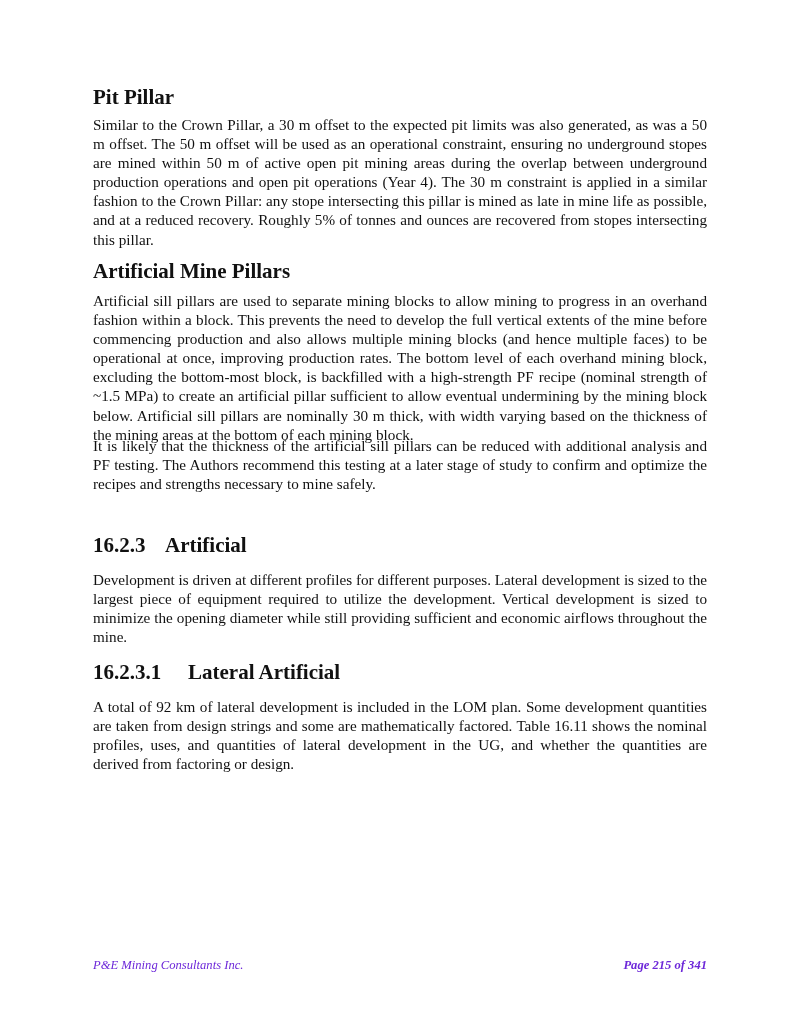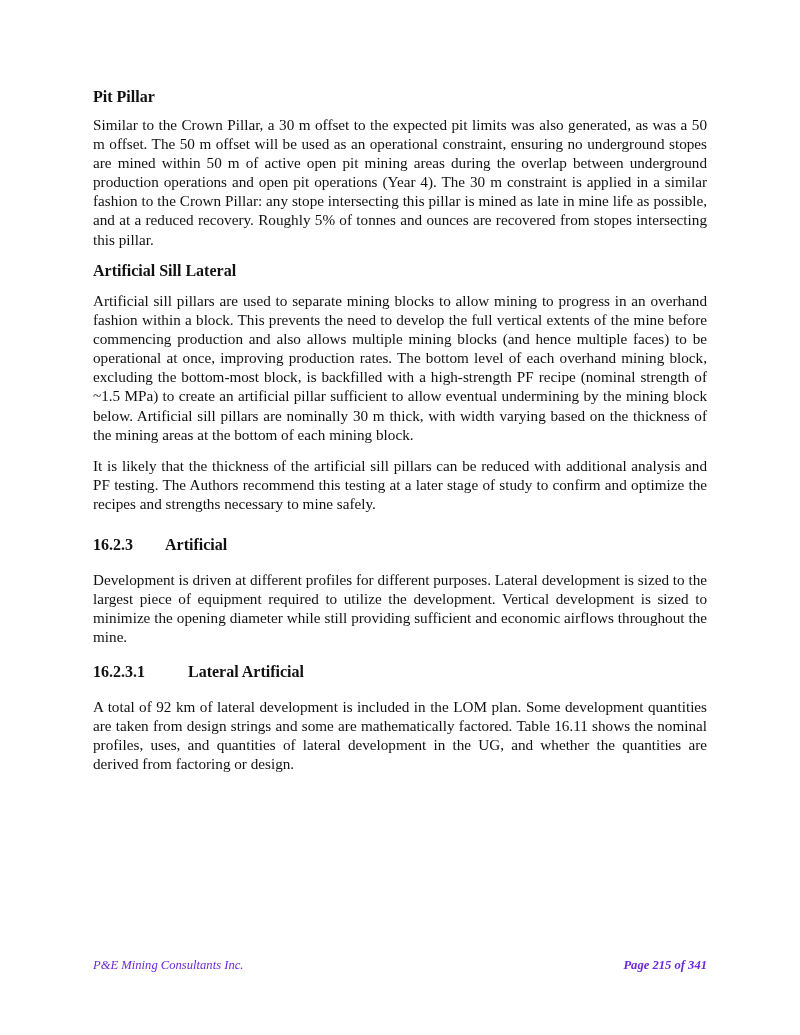--- a/index.html
+++ b/index.html
@@ -1,35 +1,35 @@
 <!DOCTYPE html>
 <html><head>
 <meta charset="utf-8">
 <style>
   html, body { margin: 0; padding: 0; background: #ffffff; }
   body { width: 800px; height: 1035px; position: relative; overflow: hidden;
          font-family: "Liberation Serif", serif; color: #111111; }
   .page { position: absolute; left: 93px; top: 0; width: 614px; }
-  .h { position: absolute; left: 0; font-weight: bold; font-size: 16px; line-height: 18px; margin: 0; white-space: nowrap; }
+  .h { position: absolute; left: 0; font-weight: bold; font-size: 21px; line-height: 18px; margin: 0; white-space: nowrap; }
   .h .num { display: inline-block; }
   .p { position: absolute; left: 0; width: 614px; font-size: 15.2px; line-height: 19.1px;
        text-align: justify; margin: 0; font-family: Liberation Serif, serif; }
   .footer { position: absolute; left: 93px; width: 614px; font-style: italic; font-size: 12.6px; line-height: 17px; color: #6d28d9; }
   .footer .right { position: absolute; right: 0; top: 0; font-weight: bold; }
 </style>
 </head>
 <body>
 
 <div class="page">
   <h3 class="h" style="top:88px">Pit Pillar</h3>
   <p class="p" style="top:115px">Similar to the Crown Pillar, a 30 m offset to the expected pit limits was also generated, as was a 50 m offset.  The 50 m offset will be used as an operational constraint, ensuring no underground stopes are mined within 50 m of active open pit mining areas during the overlap between underground production operations and open pit operations (Year 4).  The 30 m constraint is applied in a similar fashion to the Crown Pillar: any stope intersecting this pillar is mined as late in mine life as possible, and at a reduced recovery.  Roughly 5% of tonnes and ounces are recovered from stopes intersecting this pillar.</p>
 
-  <h3 class="h" style="top:262px">Artificial Sill Lateral</h3>
+  <h3 class="h" style="top:262px">Artificial Mine Pillars</h3>
   <p class="p" style="top:291px">Artificial sill pillars are used to separate mining blocks to allow mining to progress in an overhand fashion within a block.  This prevents the need to develop the full vertical extents of the mine before commencing production and also allows multiple mining blocks (and hence multiple faces) to be operational at once, improving production rates.  The bottom level of each overhand mining block, excluding the bottom-most block, is backfilled with a high-strength PF recipe (nominal strength of ~1.5 MPa) to create an artificial pillar sufficient to allow eventual undermining by the mining block below.  Artificial sill pillars are nominally 30 m thick, with width varying based on the thickness of the mining areas at the bottom of each mining block.</p>
-  <p class="p" style="top:456px">It is likely that the thickness of the artificial sill pillars can be reduced with additional analysis and PF testing.  The Authors recommend this testing at a later stage of study to confirm and optimize the recipes and strengths necessary to mine safely.</p>
+  <p class="p" style="top:436px">It is likely that the thickness of the artificial sill pillars can be reduced with additional analysis and PF testing.  The Authors recommend this testing at a later stage of study to confirm and optimize the recipes and strengths necessary to mine safely.</p>
 
   <h3 class="h" style="top:536px">
     <span class="num" style="width:72px">16.2.3</span><span>Artificial</span>
   </h3>
   <p class="p" style="top:570px">Development is driven at different profiles for different purposes.  Lateral development is sized to the largest piece of equipment required to utilize the development.  Vertical development is sized to minimize the opening diameter while still providing sufficient and economic airflows throughout the mine.</p>
 
   <h3 class="h" style="top:663px">
     <span class="num" style="width:95px">16.2.3.1</span><span>Lateral Artificial</span>
   </h3>
   <p class="p" style="top:697px">A total of 92 km of lateral development is included in the LOM plan.  Some development quantities are taken from design strings and some are mathematically factored.  Table 16.11 shows the nominal profiles, uses, and quantities of lateral development in the UG, and whether the quantities are derived from factoring or design.</p>

